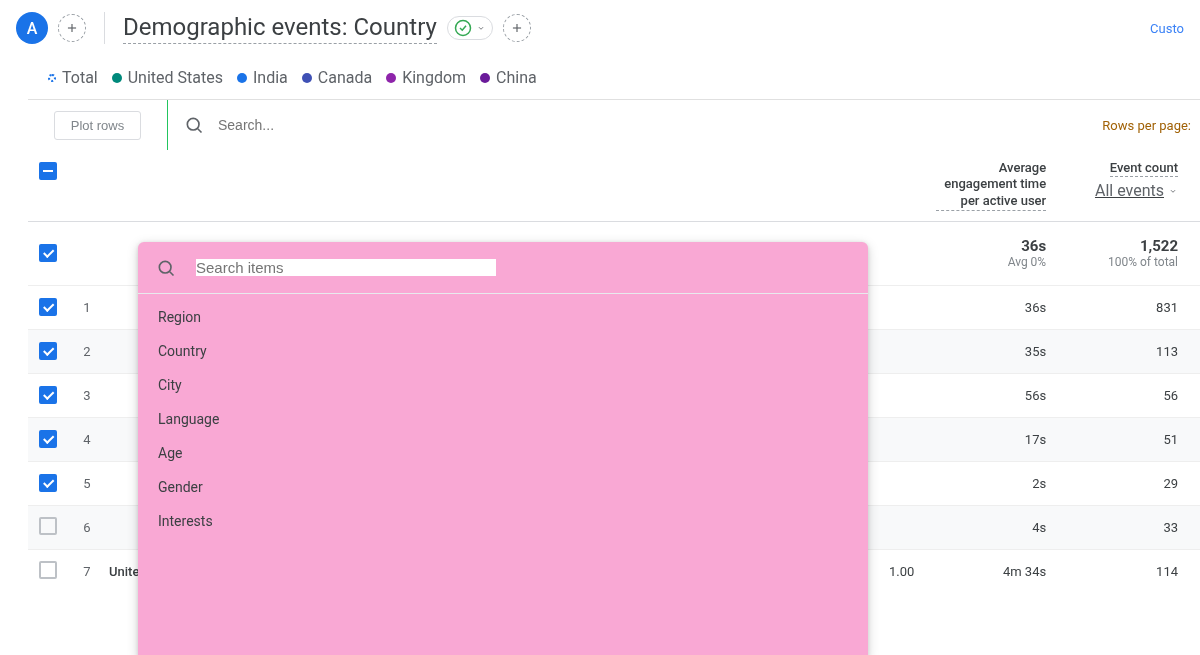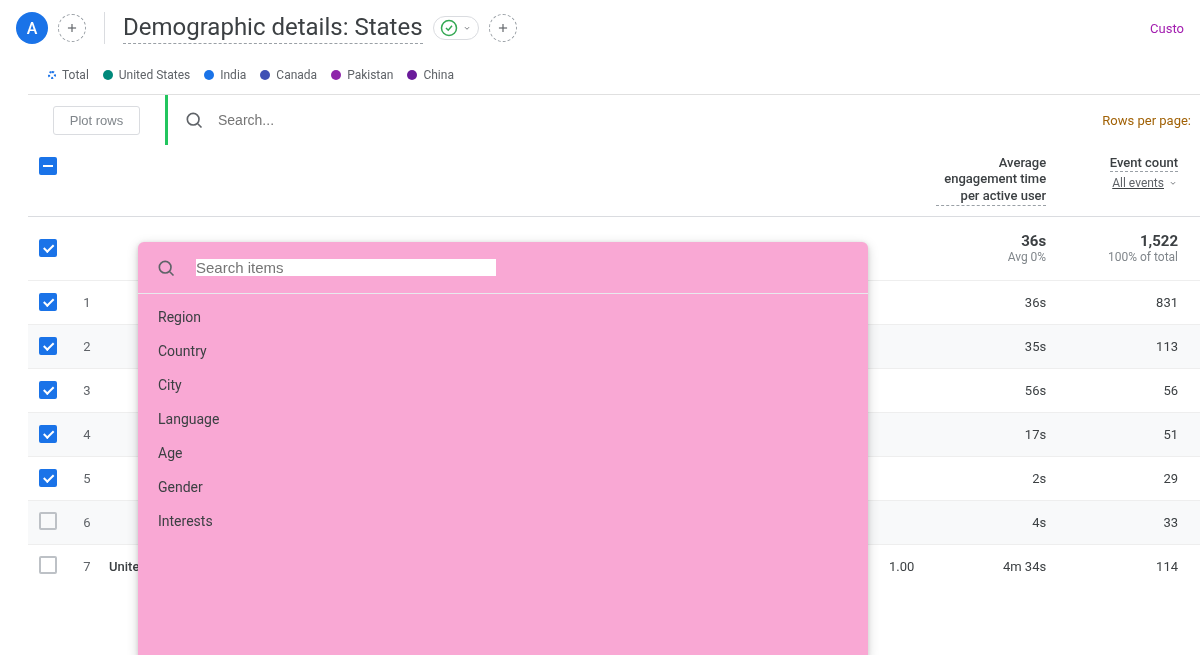--- a/index.html
+++ b/index.html
@@ -7,49 +7,49 @@
 
     .header { display: flex; align-items: center; padding: 8px 16px; height: 56px; }
     .segment-chip { width: 32px; height: 32px; border-radius: 50%; background: #1a73e8; color: #fff; display: flex; align-items: center; justify-content: center; font-weight: 500; font-size: 16px; margin-right: 10px; }
     .add-circle { width: 28px; height: 28px; border: 1px dashed #9aa0a6; border-radius: 50%; display: flex; align-items: center; justify-content: center; color: #5f6368; cursor: pointer; }
     .vdiv { width: 1px; height: 32px; background: #dadce0; margin: 0 18px; }
     .title-wrap { display: flex; align-items: center; gap: 10px; }
     .title-text { font-size: 24px; color: #3c4043; border-bottom: 1px dashed #9aa0a6; padding-bottom: 2px; }
     .check-pill { display: inline-flex; align-items: center; border: 1px solid #dadce0; border-radius: 16px; padding: 2px 6px; gap: 4px; cursor: pointer; }
     .check-pill svg { width: 18px; height: 18px; }
     .check-pill .chev { width: 10px; color: #5f6368; }
-    .header-right { margin-left: auto; color: #a21caf; font-size: 13px; }
+    .header-right { margin-left: auto; color: #3b82f6; font-size: 13px; }
 
     .content { padding-left: 28px; position: relative; }
-    .legend { display: flex; align-items: center; gap: 14px; padding: 12px 20px; font-size: 12px; color: #5f6368; }
+    .legend { display: flex; align-items: center; gap: 14px; padding: 12px 20px; font-size: 16px; color: #5f6368; }
     .legend-item { display: inline-flex; align-items: center; gap: 6px; }
     .legend-dot { width: 10px; height: 10px; border-radius: 50%; }
     .legend-dot.dashed { border: 2px dotted #1a73e8; background: transparent; width: 8px; height: 8px; }
 
     .table-wrap { border-top: 1px solid #e0e0e0; }
     .toolbar { display: flex; align-items: center; height: 50px; }
-    .left-actions { width: 140px; border-right: 3px solid #22c55e; height: 100%; display: flex; align-items: center; justify-content: center; }
+    .left-actions { width: 140px; border-right: 1px solid #22c55e; height: 100%; display: flex; align-items: center; justify-content: center; }
     .plot-btn { border: 1px solid #dadce0; padding: 6px 16px; font-size: 13px; color: #80868b; border-radius: 3px; background: #fff; cursor: pointer; }
     .searchbar { flex: 1; display: flex; align-items: center; padding: 0 16px; color: #80868b; gap: 14px; }
     .searchbar input { border: none; outline: none; font-size: 14px; color: #3c4043; width: 250px; }
     .toolbar-right { color: #a16207; font-size: 13px; padding-right: 9px; }
 
     table { width: 100%; border-collapse: collapse; }
     th, td { height: 44px; font-size: 13px; }
     th { font-weight: 400; color: #3c4043; vertical-align: top; padding-top: 10px; padding-bottom: 10px; text-decoration: underline; }
     thead th { border-bottom: 1px solid #dadce0; height: auto; }
     tbody td { border-top: 1px solid #eee; }
 
     .col-check { width: 40px; text-align: center; }
     .col-num { width: 36px; text-align: center; color: #5f6368; }
     .col-country { width: 170px; text-align: left; padding-left: 4px; font-weight: 500; }
     .col-val { width: 130px; text-align: right; padding-right: 22px; }
 
     .hdr-label { display: inline-block; border-bottom: 1px dashed #9aa0a6; padding-bottom: 1px; font-size: 13px; color: #3c4043; font-weight: 500; text-align: right; }
-    .hdr-sub { display: flex; align-items: center; justify-content: flex-end; gap: 4px; color: #5f6368; font-size: 12px; margin-top: 4px; }
+    .hdr-sub { display: flex; align-items: center; justify-content: flex-end; gap: 4px; color: #5f6368; font-size: 16px; margin-top: 4px; }
     .hdr-sub .chev { width: 10px; }
 
     .totals-row td { height: 64px; vertical-align: middle; }
     .totals-row .val-main { font-size: 15px; font-weight: 700; display: block; text-align: right; }
     .totals-row .val-sub { font-size: 12px; color: #80868b; display: block; text-align: right; }
 
     tbody tr:nth-child(odd) { background: #f8f9fa; }
     tbody tr.totals-row { background: #fff; }
 
     .checkbox { width: 18px; height: 18px; border: 2px solid #bdc1c6; border-radius: 2px; display: inline-flex; align-items: center; justify-content: center; cursor: pointer; }
@@ -72,21 +72,21 @@
 <div class="header">
   <div class="segment-chip">A</div>
   <div class="add-circle">
     <svg width="14" height="14" viewBox="0 0 24 24" fill="none" stroke="#5f6368" stroke-width="2">
         <line x1="12" y1="5" x2="12" y2="19"></line>
         <line x1="5" y1="12" x2="19" y2="12"></line>
       </svg>
   </div>
   <div class="vdiv"></div>
   <div class="title-wrap">
-    <span class="title-text">Demographic details: States</span>
+    <span class="title-text">Demographic events: Country</span>
     <span class="check-pill">
       <svg viewBox="0 0 24 24">
           <circle cx="12" cy="12" r="10" fill="none" stroke="#34a853" stroke-width="2"></circle>
           <path d="M8 12l3 3 5-6" fill="none" stroke="#34a853" stroke-width="2"></path>
         </svg>
       <svg class="chev" viewBox="0 0 24 24">
           <path d="M7 10l5 5 5-5" fill="none" stroke="#5f6368" stroke-width="2"></path>
         </svg>
     </span>
     <div class="add-circle">
@@ -112,21 +112,21 @@
     <span class="legend-item">
         <span class="legend-dot" style="background:#1a73e8"></span>
         <span>India</span>
       </span>
     <span class="legend-item">
         <span class="legend-dot" style="background:#3f51b5"></span>
         <span>Canada</span>
       </span>
     <span class="legend-item">
         <span class="legend-dot" style="background:#8e24aa"></span>
-        <span>Pakistan</span>
+        <span>Kingdom</span>
       </span>
     <span class="legend-item">
         <span class="legend-dot" style="background:#6a1b9a"></span>
         <span>China</span>
       </span>
   </div>
 
   <div class="table-wrap">
     <div class="toolbar">
       <div class="left-actions">

